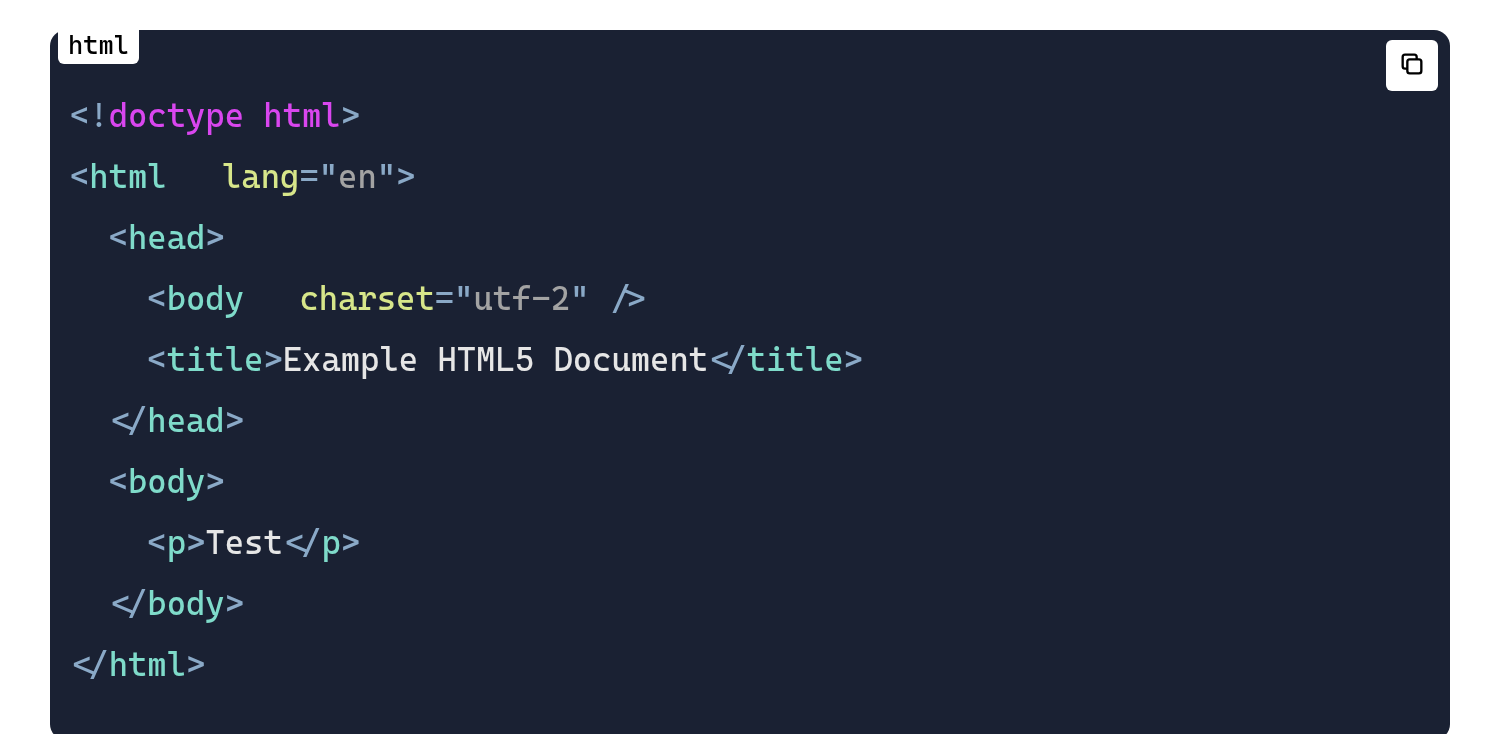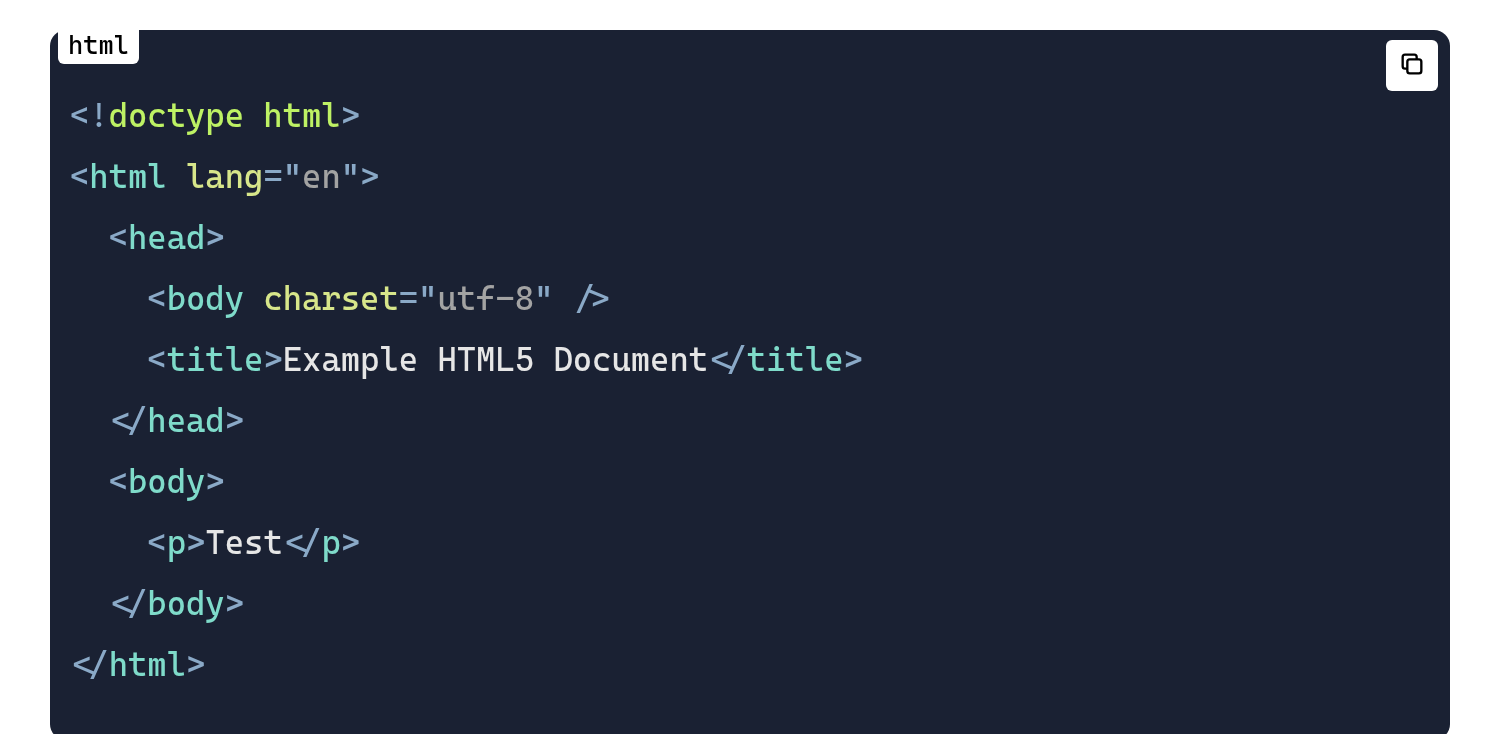--- a/index.html
+++ b/index.html
@@ -47,42 +47,42 @@
     }
     pre {
       font-family: ui-monospace, 'SF Mono', 'Cascadia Code', Menlo, Consolas, monospace;
       font-size: 33px;
       line-height: 1.85;
       color: #e6e6e6;
       white-space: pre;
       overflow: visible;
     }
     .punct { color: #8aa9c7; }
-    .doctype { color: #bef264; }
+    .doctype { color: #d946ef; }
     .tag { color: #7fdbca; }
-    .attr { color: #d7e68a; }
+    .attr { color: #d7e68a; margin-left: 36px; }
     .string { color: #a3a3a3; }
     .text { color: #e6e6e6; }
   </style>
 </head>
 <body>
 
 <div class="code-block">
   <div class="lang-badge">html</div>
   <button class="copy-button">
     <span>
       <svg viewBox="0 0 24 24">
           <rect x="8" y="8" width="12" height="12" rx="2"></rect>
           <path d="M16 8V6a2 2 0 0 0-2-2H6a2 2 0 0 0-2 2v8a2 2 0 0 0 2 2h2"></path>
         </svg>
     </span>
   </button>
   <pre><span class="punct">&lt;!</span><span class="doctype">doctype html</span><span class="punct">&gt;</span>
 <span class="punct">&lt;</span><span class="tag">html</span><span> </span><span class="attr">lang</span><span class="punct">=</span><span class="punct">"</span><span class="string">en</span><span class="punct">"</span><span class="punct">&gt;</span>
 <span>  </span><span class="punct">&lt;</span><span class="tag">head</span><span class="punct">&gt;</span>
-<span>    </span><span class="punct">&lt;</span><span class="tag">body</span><span> </span><span class="attr">charset</span><span class="punct">=</span><span class="punct">"</span><span class="string">utf-8</span><span class="punct">"</span><span> </span><span class="punct">/&gt;</span>
+<span>    </span><span class="punct">&lt;</span><span class="tag">body</span><span> </span><span class="attr">charset</span><span class="punct">=</span><span class="punct">"</span><span class="string">utf-2</span><span class="punct">"</span><span> </span><span class="punct">/&gt;</span>
 <span>    </span><span class="punct">&lt;</span><span class="tag">title</span><span class="punct">&gt;</span><span class="text">Example HTML5 Document</span><span class="punct">&lt;/</span><span class="tag">title</span><span class="punct">&gt;</span>
 <span>  </span><span class="punct">&lt;/</span><span class="tag">head</span><span class="punct">&gt;</span>
 <span>  </span><span class="punct">&lt;</span><span class="tag">body</span><span class="punct">&gt;</span>
 <span>    </span><span class="punct">&lt;</span><span class="tag">p</span><span class="punct">&gt;</span><span class="text">Test</span><span class="punct">&lt;/</span><span class="tag">p</span><span class="punct">&gt;</span>
 <span>  </span><span class="punct">&lt;/</span><span class="tag">body</span><span class="punct">&gt;</span>
 <span class="punct">&lt;/</span><span class="tag">html</span><span class="punct">&gt;</span></pre>
 </div>
 
 </body></html>

